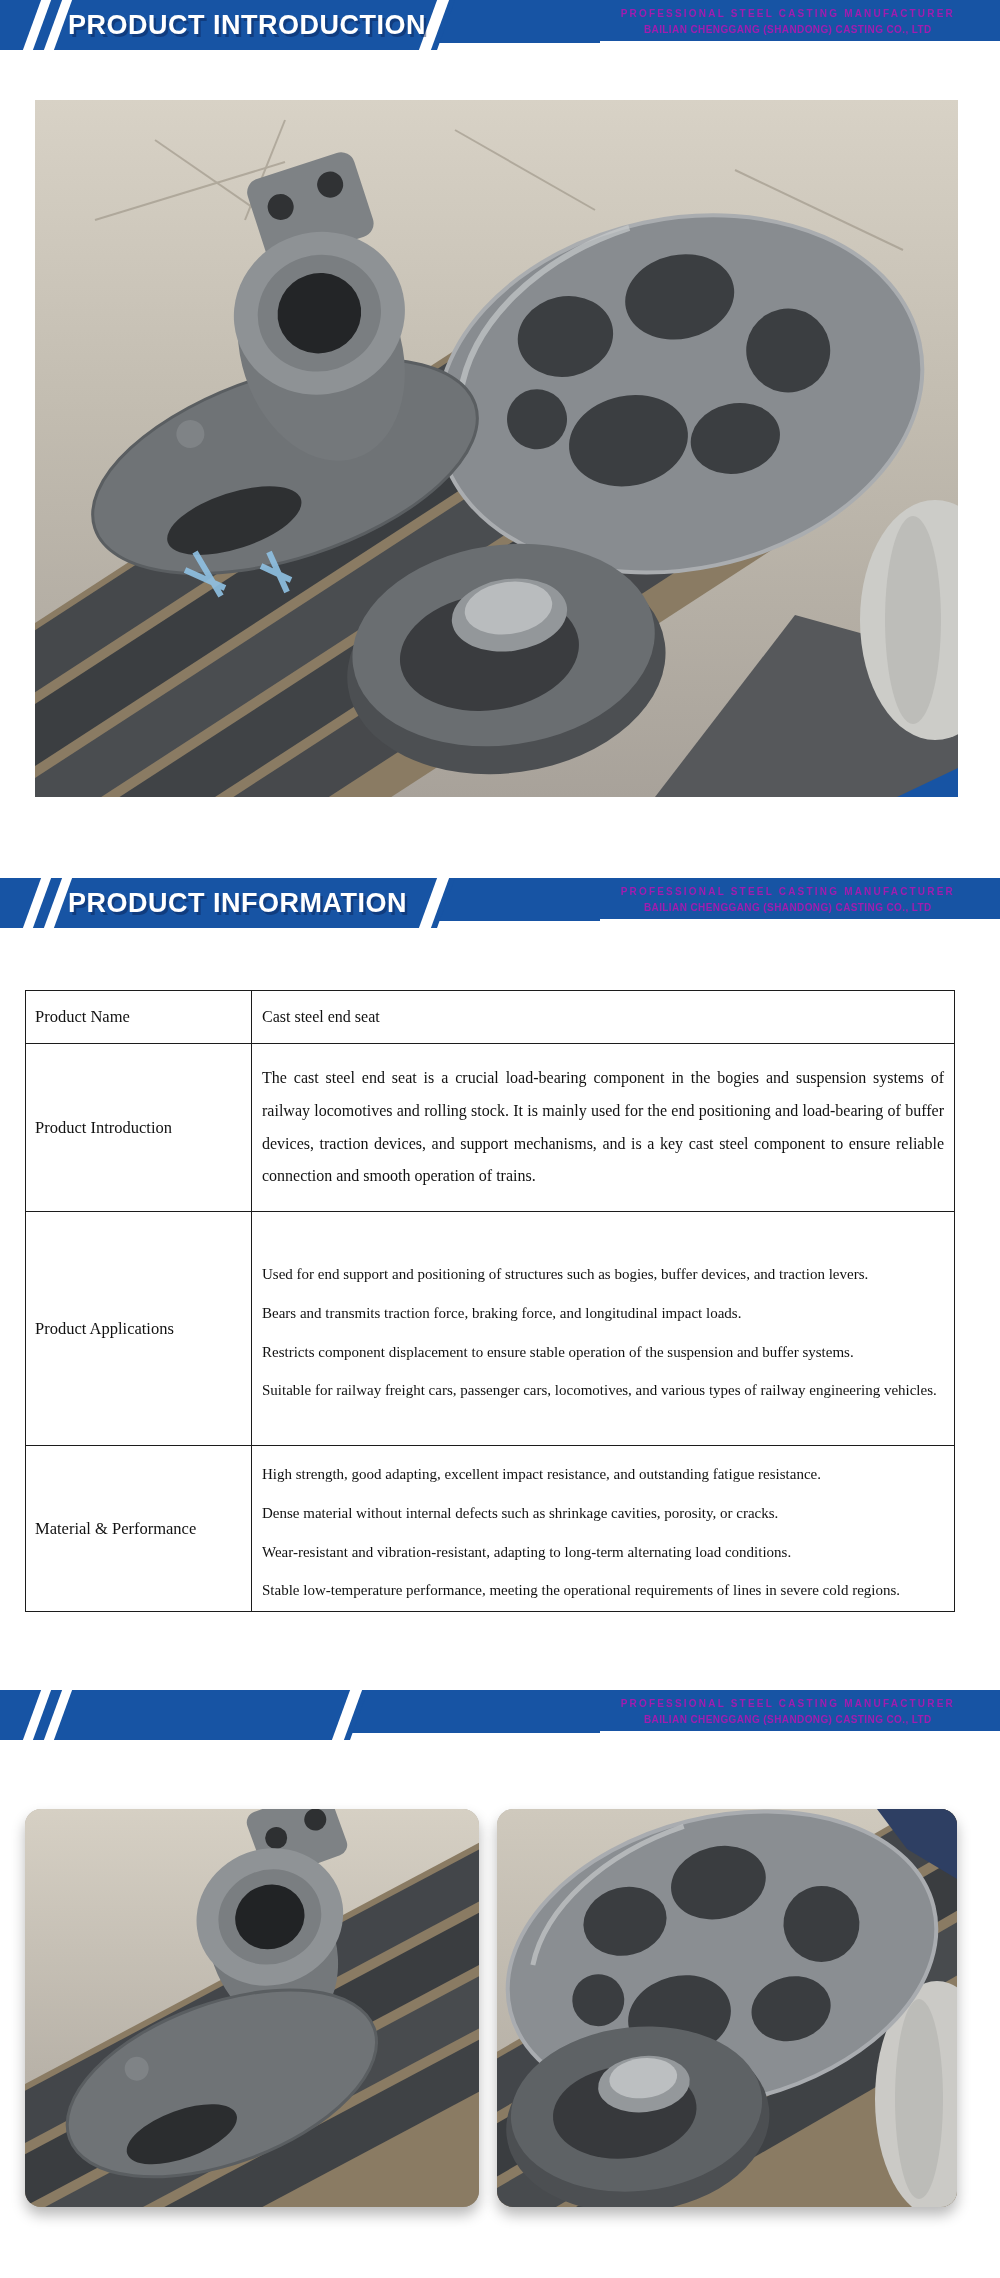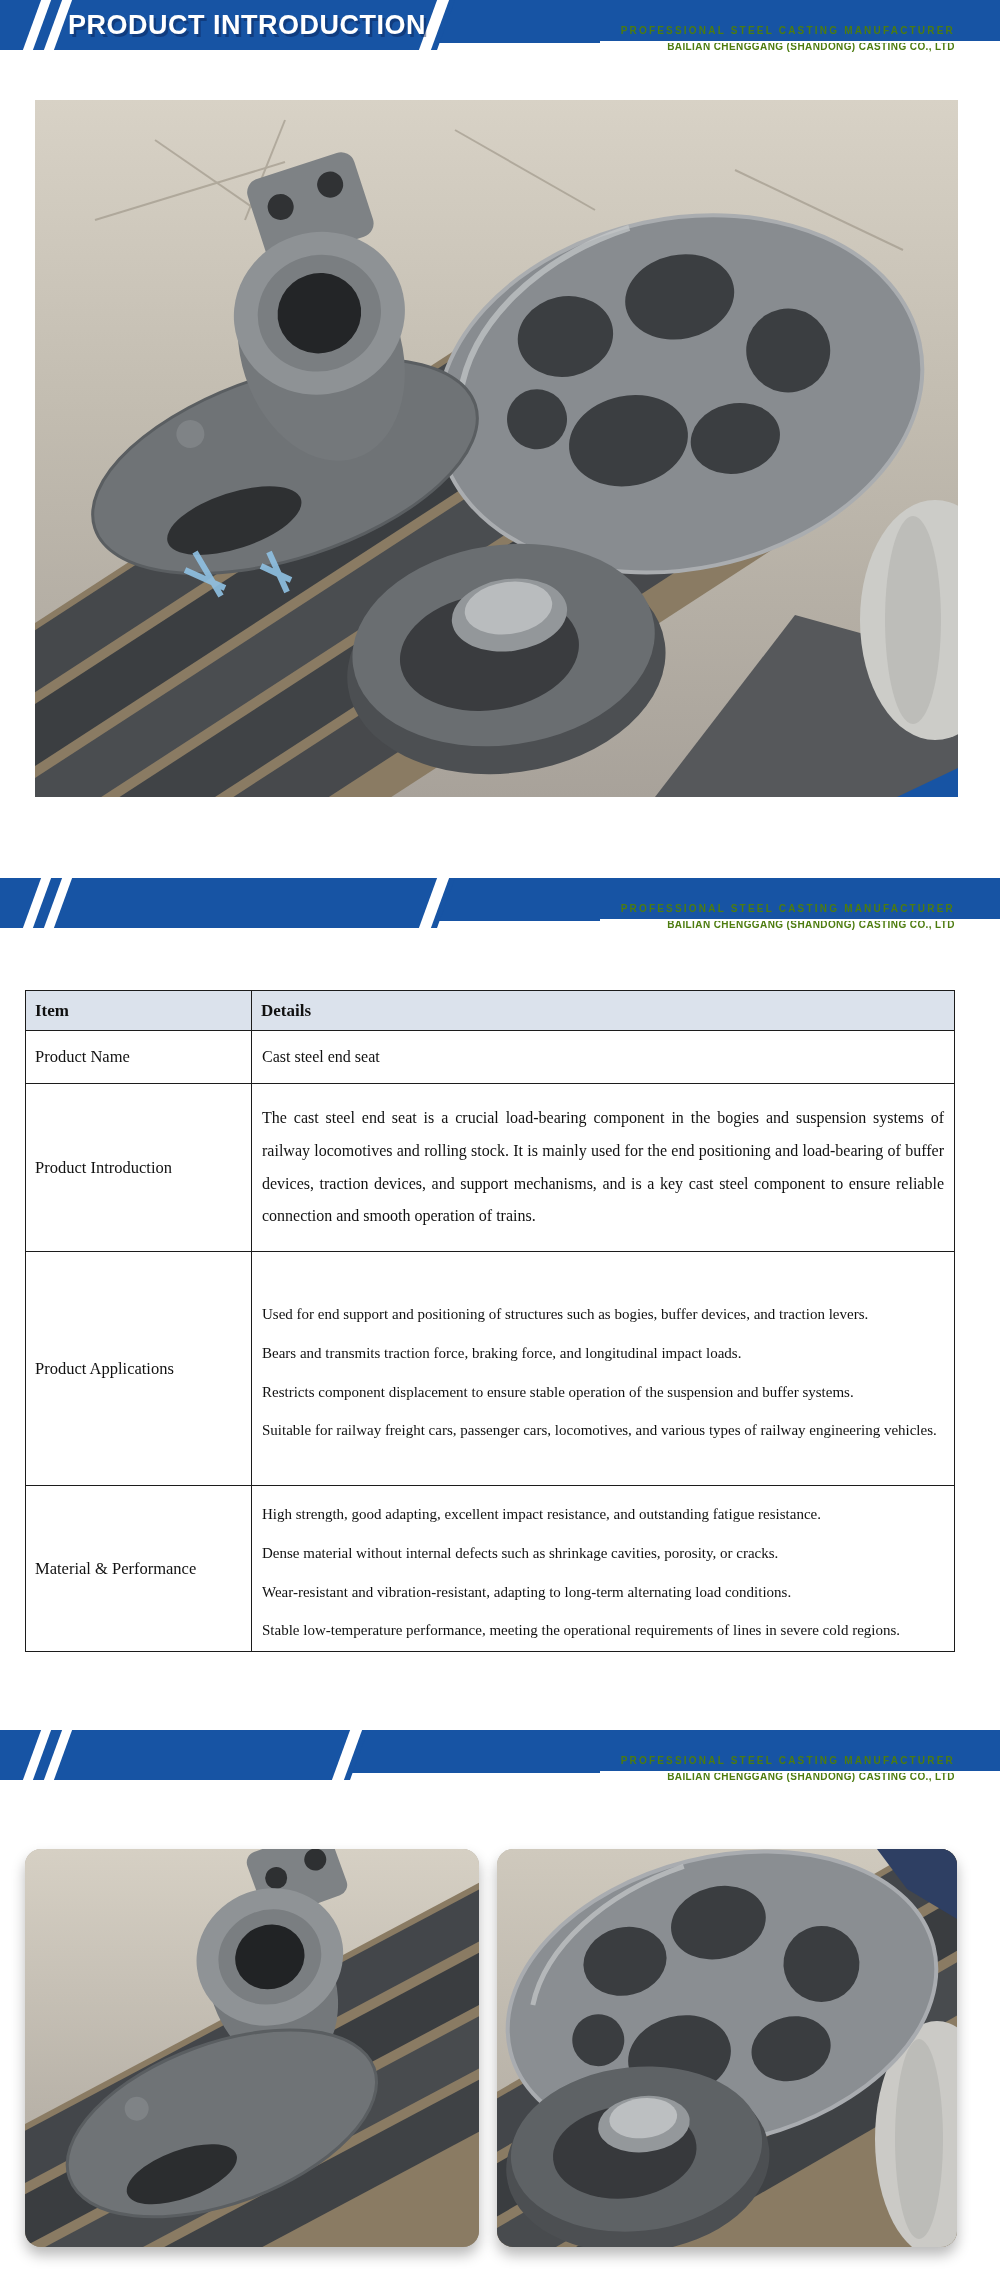--- a/index.html
+++ b/index.html
@@ -9,21 +9,21 @@
 
   
   .band { position:relative; height:50px; width:1000px; }
   .band-bar { position:absolute; top:0; left:0; right:0; height:43px; background:#1754a4; }
   .band-left { position:absolute; top:0; left:0; height:50px; background:#1754a4;
                clip-path:polygon(0 0, 100% 0, calc(100% - 18px) 100%, 0 100%); }
   .slash { position:absolute; top:0; height:50px; width:10px; background:#ffffff; transform:skewX(-20deg); }
   .band-title { position:absolute; left:68px; top:0; height:50px; line-height:50px; color:#ffffff;
                 font-size:27px; font-weight:bold; letter-spacing:0.5px;
                 text-shadow:2.5px 2.5px 0 rgba(10,30,80,0.45); white-space:nowrap; }
-  .band-brand { position:absolute; right:45px; top:24px; text-align:right; color:#4d7c0f; }
+  .band-brand { position:absolute; right:45px; top:7px; text-align:center; color:#a21caf; }
   .brand-tagline { font-size:10px; font-weight:600; letter-spacing:2.2px; line-height:14px; }
   .brand-company { font-size:10px; font-weight:bold; letter-spacing:0.4px; line-height:17px; }
   .brand-underline { position:absolute; left:600px; right:0; top:41px; height:2px; background:#ffffff; }
 
   
   .photo-main { position:relative; width:923px; height:697px; margin:50px 0 0 35px; overflow:hidden; background:#b9b3a8; }
   .photo-main svg, .photo-card svg { display:block; width:100%; height:100%; }
   .blue-wedge { position:absolute; right:0; bottom:0; width:61px; height:29px; background:#1754a4;
                 clip-path:polygon(0 100%, 100% 100%, 100% 0); }
   .display-row { display:flex; margin:69px 0 0 25px; width:932px; justify-content:space-between; }
@@ -135,37 +135,34 @@
   </div>
 
   <div class="gap-hdr2"></div>
 
   <div class="band">
     <div class="band-bar"></div>
     <div class="band-left" style="width:455px;"></div>
     <div class="slash" style="left:32px;"></div>
     <div class="slash" style="left:53px;"></div>
     <div class="slash" style="left:428px; width:12px;"></div>
+    <div class="band-title">PRODUCT INFORMATION</div>
     <div class="band-brand">
       <div class="brand-tagline">PROFESSIONAL STEEL CASTING MANUFACTURER</div>
       <div class="brand-company">BAILIAN CHENGGANG (SHANDONG) CASTING CO., LTD</div>
     </div>
     <div class="brand-underline"></div>
   </div>
 
   <table class="info-table">
     <colgroup>
         <col class="c1">
         <col>
       </colgroup>
     <tbody>
-        <tr>
-      <th>Item</th>
-      <th>Details</th>
-    </tr>
     <tr class="row-name">
       <td class="cell-item">Product Name</td>
       <td class="cell-val">Cast steel end seat</td>
     </tr>
     <tr class="row-intro">
       <td class="cell-item">Product Introduction</td>
       <td class="cell-val">
         <div class="para">The cast steel end seat is a crucial load-bearing component in the bogies and suspension systems of railway locomotives and rolling stock. It is mainly used for the end positioning and load-bearing of buffer devices, traction devices, and support mechanisms, and is a key cast steel component to ensure reliable connection and smooth operation of trains.</div>
       </td>
     </tr>

